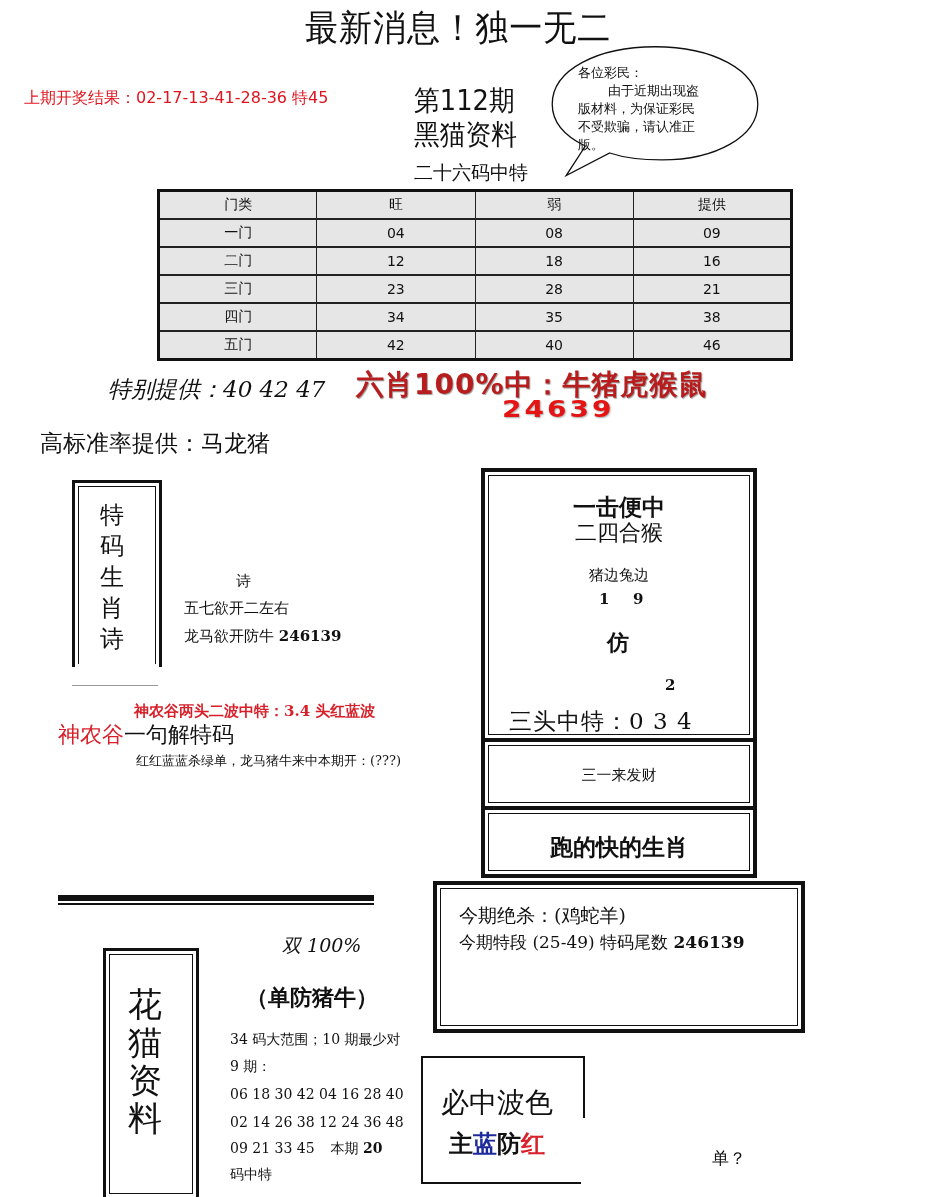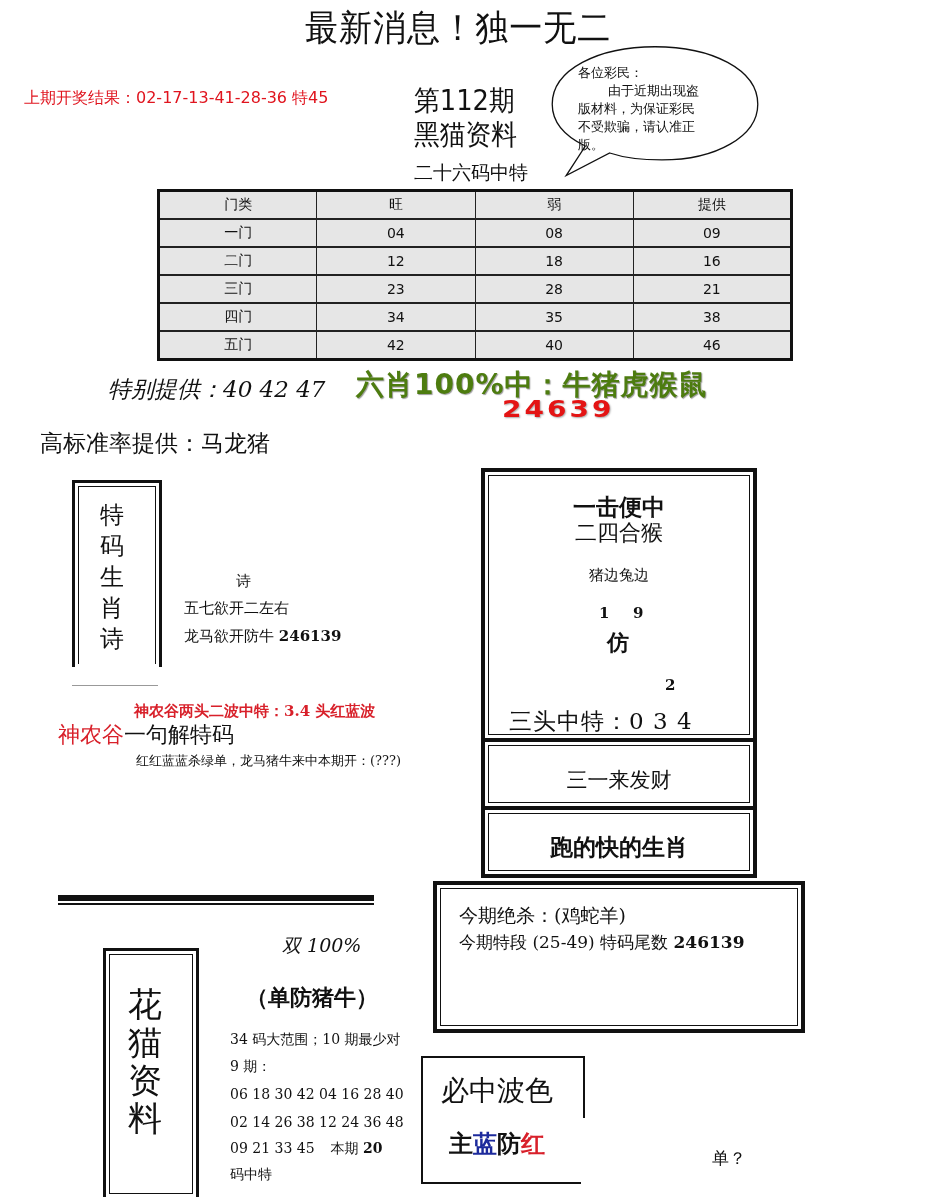--- a/index.html
+++ b/index.html
@@ -25,21 +25,21 @@
   #bubble-text .indent { padding-left: 30px; }
 
   
   #zodiac-table { left: 157px; top: 189px; width: 636px; border-collapse: collapse;
     border: 3px solid #111; background: #e6e6e6; }
   #zodiac-table td { border: 1px solid #222; border-bottom: 2px solid #222; height: 26px;
     text-align: center; font-size: 14px; font-family: "DejaVu Sans", "Liberation Sans", sans-serif;
     width: 25%; padding: 0; }
 
   #special { left: 108px; top: 374px; font-size: 23px; white-space: nowrap; font-style: italic; }
-  #six-shaw { left: 356px; top: 366px; font-size: 28px; font-weight: bold; color: #4d7c0f; white-space: nowrap;
+  #six-shaw { left: 356px; top: 366px; font-size: 28px; font-weight: bold; color: #b91c1c; white-space: nowrap;
     font-family: "DejaVu Sans", "Liberation Sans", sans-serif; letter-spacing: 1px;
     text-shadow: 1px 1px 1px #999; }
   #six-num { left: 502px; top: 396px; font-size: 28px; font-weight: bold; color: #e41414; letter-spacing: 3px;
     font-family: "DejaVu Sans", "Liberation Sans", sans-serif; text-shadow: 1px 2px 2px #aaa; transform: scaleY(0.8); transform-origin: left top;}
   #hi-std { left: 40px; top: 428px; font-size: 23px; white-space: nowrap; }
 
   
   .vbox { border: 3px solid #111; padding: 3px; }
   .vbox-inner { border: 1px solid #111; height: 100%; box-sizing: border-box; }
   #poem-box { left: 72px; top: 480px; width: 78px; height: 178px; border-bottom: none; }
@@ -57,27 +57,27 @@
   #snk-title .red { color: #d8202a; }
   #snk-text { left: 136px; top: 752px; font-size: 13px; white-space: nowrap; }
 
   
   .dbl { border: 4px solid #111; padding: 3px; box-sizing: border-box; text-decoration: underline; }
   .dbl > .in { border: 1px solid #111; width: 100%; height: 100%; box-sizing: border-box; position: relative; }
   #hit-box { left: 481px; top: 468px; width: 276px; height: 274px; }
   #hit-title { top: 16px; width: 100%; text-align: center; font-size: 23px; font-weight: bold; }
   #hit-l2 { top: 42px; width: 100%; text-align: center; font-size: 22px; }
   #hit-l3 { top: 90px; width: 100%; text-align: center; font-size: 15px; }
-  #hit-l4 { left: 110px; top: 128px; font-size: 15px; font-weight: bold; letter-spacing: 2px; white-space: pre; }
+  #hit-l4 { left: 110px; top: 114px; font-size: 15px; font-weight: bold; letter-spacing: 2px; white-space: pre; }
   #hit-l5 { left: 118px; top: 152px; font-size: 22px; font-weight: bold; }
   #hit-l6 { left: 176px; top: 200px; font-size: 15px; font-weight: bold; }
   #hit-l7 { left: 20px; top: 230px; font-size: 23px; white-space: nowrap; letter-spacing: 1px; }
 
   #fortune-box { left: 481px; top: 738px; width: 276px; height: 72px; }
-  #fortune-text { width: 100%; text-align: center; top: 20px; font-size: 21px; }
+  #fortune-text { width: 100%; text-align: center; top: 20px; font-size: 15px; }
   #fast-box { left: 481px; top: 806px; width: 276px; height: 72px; }
   #fast-text { width: 100%; text-align: center; top: 18px; font-size: 23px; font-weight: bold; }
 
   #thick-rule { left: 58px; top: 895px; width: 316px; height: 10px; }
   #thick-rule .a { height: 6px; background: #111; }
   #thick-rule .b { height: 2px; margin-top: 2px; background: #111; }
 
   #kill-box { left: 433px; top: 881px; width: 372px; height: 152px; }
   #kill-l1 { left: 18px; top: 14px; font-size: 19px; white-space: nowrap; }
   #kill-l2 { left: 18px; top: 42px; font-size: 17px; white-space: nowrap; }
@@ -90,21 +90,21 @@
   #flower-title-v { left: 118px; top: 985px; width: 54px; font-size: 34px; line-height: 38px; text-align: center;
     font-family: "DejaVu Sans", "Liberation Sans", sans-serif; }
   .fl { left: 230px; font-size: 14px; white-space: nowrap; }
   #fl1 { top: 1031px; } #fl2 { top: 1058px; } #fl3 { top: 1086px; }
   #fl4 { top: 1114px; } #fl5 { top: 1140px; } #fl6 { top: 1166px; }
   #fl5 .cur { margin-left: 16px; } #fl5 b { font-weight: bold; }
 
   #wave-box { left: 421px; top: 1056px; width: 160px; height: 124px; border: 2px solid #111;
     border-right: 2px solid #111; }
   #wave-box::after { content: ""; position: absolute; right: -2px; top: 60px; width: 4px; height: 70px; background: #fff; }
-  #wave-title { left: 18px; top: 14px; font-size: 28px; white-space: nowrap; }
+  #wave-title { left: 18px; top: 26px; font-size: 28px; white-space: nowrap; }
   #wave-sub { left: 26px; top: 70px; font-size: 24px; font-weight: bold; white-space: nowrap; }
   #wave-sub .blue { color: #1c2a9c; }
   #wave-sub .red { color: #d8202a; }
   #single-q { left: 712px; top: 1147px; font-size: 17px; }
 </style>
 </head>
 <body>
 
 <div id="main-title" class="abs">最新消息！独一无二</div>
 <div id="last-result" class="abs">上期开奖结果：02-17-13-41-28-36 特45</div>

